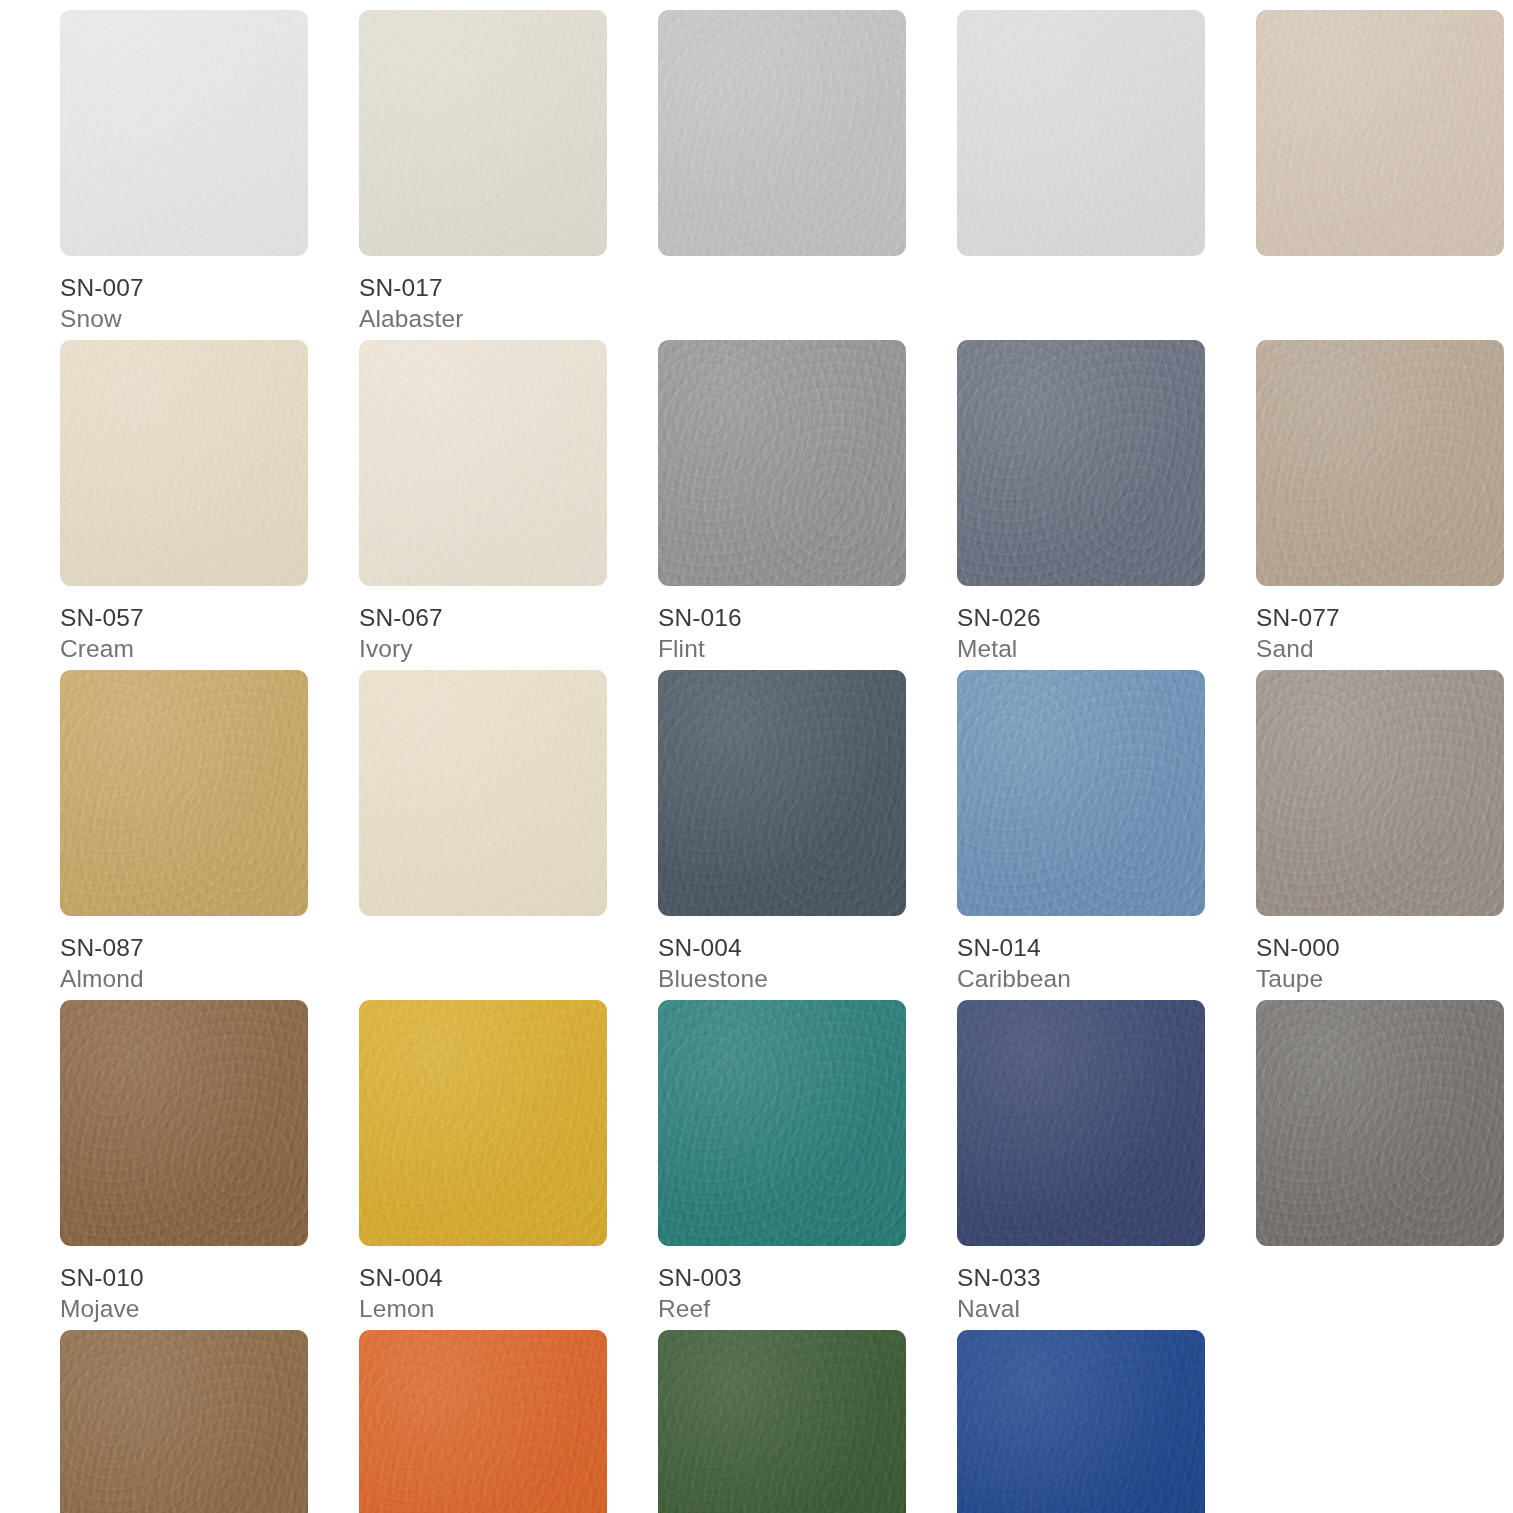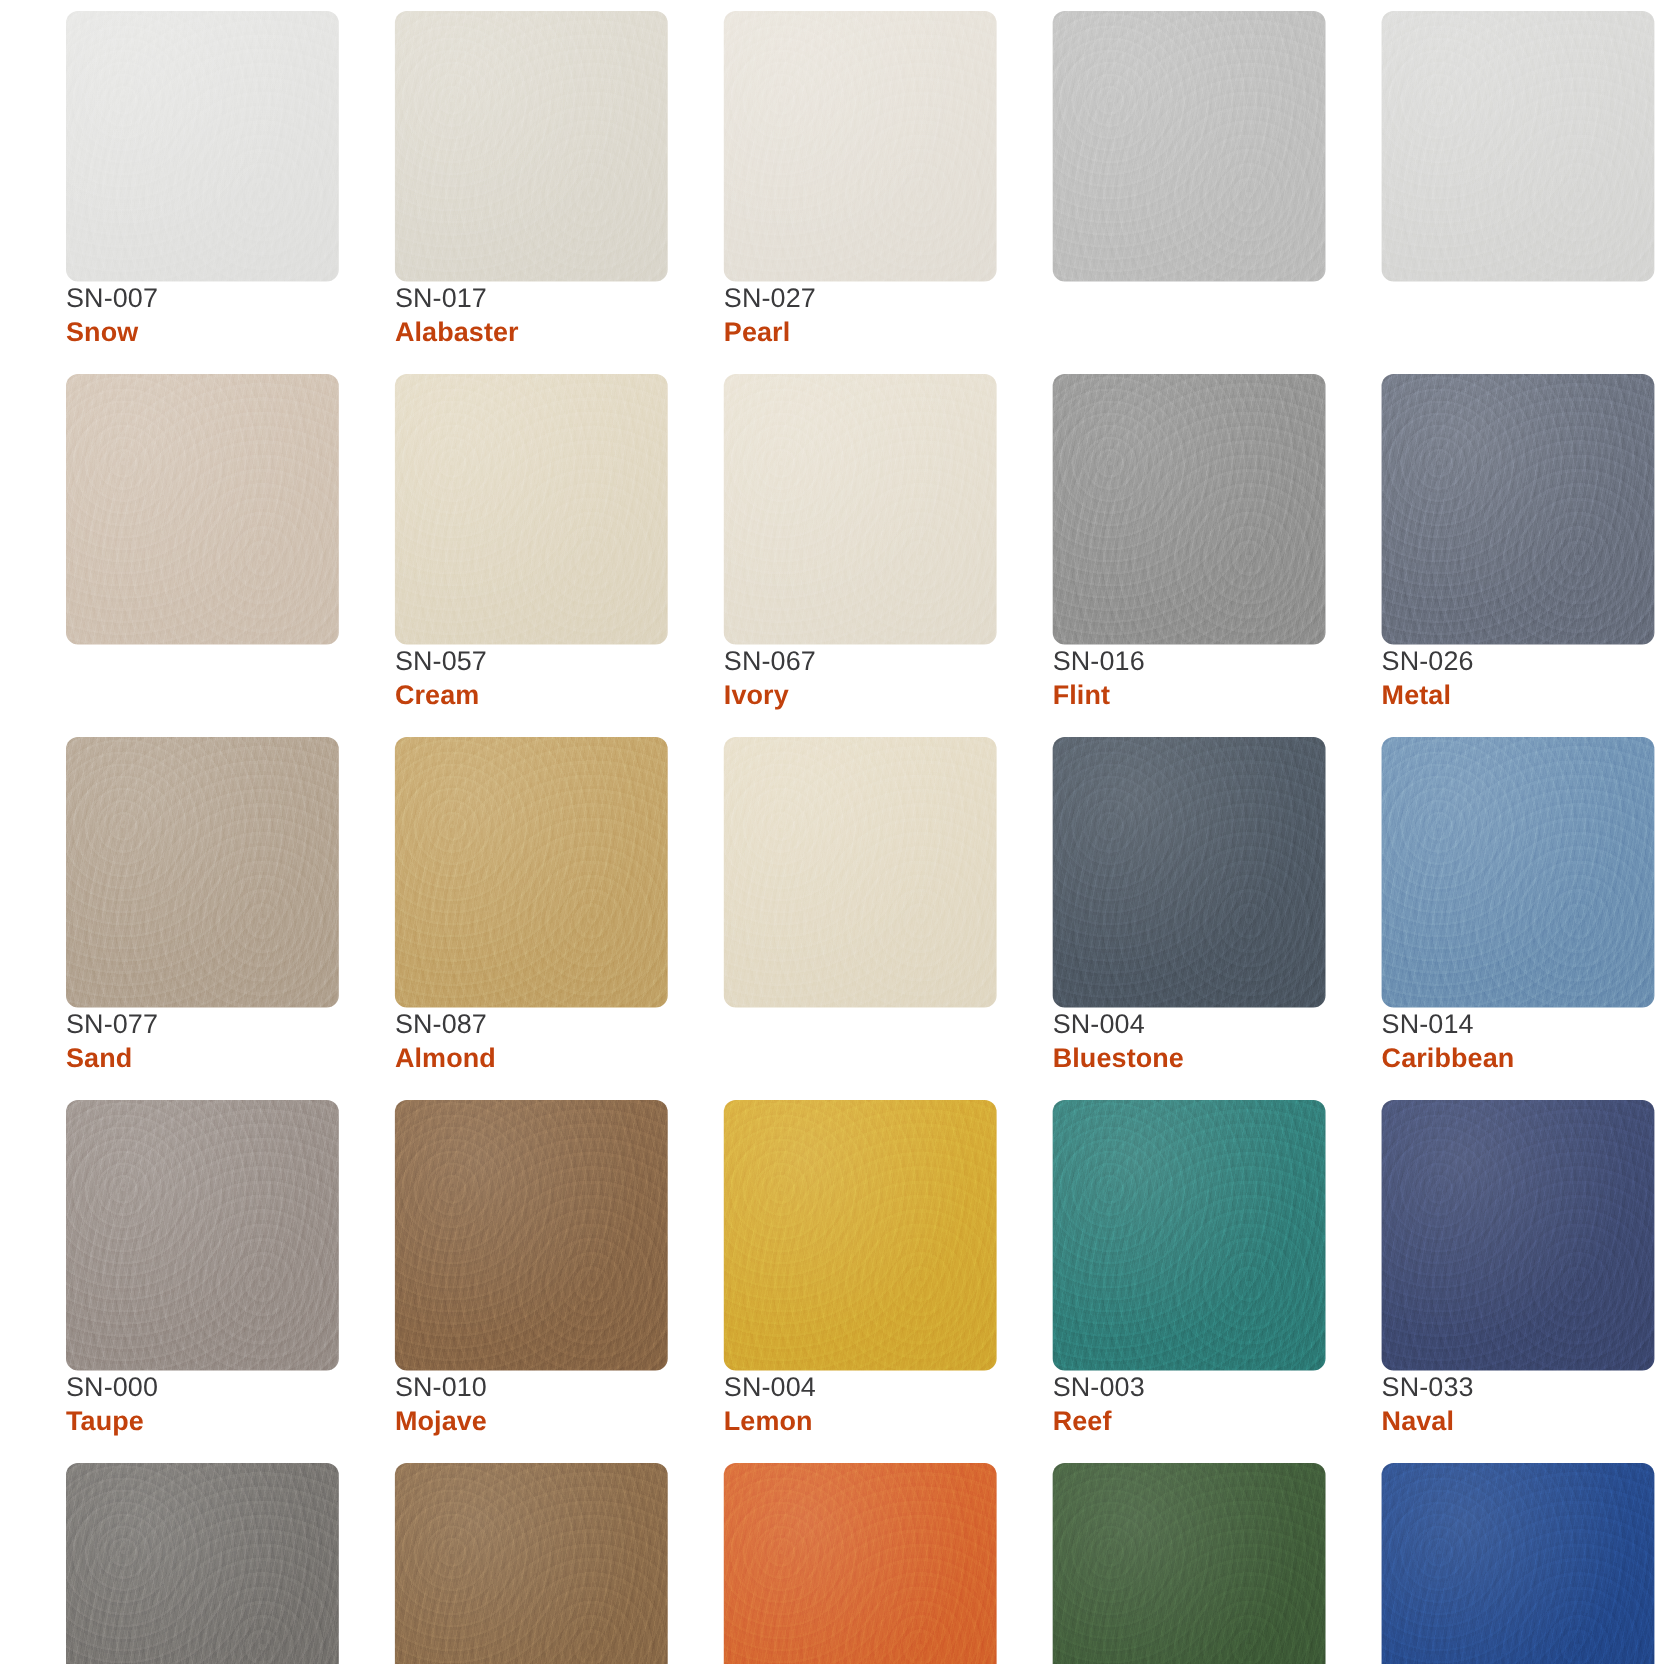--- a/index.html
+++ b/index.html
@@ -53,33 +53,34 @@
   .swatch-chip::after {
     content: "";
     position: absolute;
     inset: 0;
     background:
       radial-gradient(ellipse at 30% 22%, rgba(255,255,255,0.10), rgba(255,255,255,0) 62%),
       linear-gradient(160deg, rgba(255,255,255,0.05), rgba(0,0,0,0.035));
     pointer-events: none;
   }
   .swatch-meta {
+    padding-top: 16px;
   }
   .swatch-code {
     font-size: 24.5px;
     line-height: 31px;
     color: #3a3a3c;
     letter-spacing: 0.1px;
     font-weight: 400;
   }
   .swatch-name {
     font-size: 24.5px;
     line-height: 31px;
-    color: #c2410c;
-    font-weight: 700;
+    color: #737373;
+    font-weight: 400;
     letter-spacing: 0.1px;
   }
   
   .swatch-cell.clipped .swatch-chip { height: 246px; }
 </style>
 </head>
 <body>
 
 <div id="palette-sheet">
   <div class="swatch-grid">
@@ -91,27 +92,20 @@
         </div>
       </div>
       <div class="swatch-cell">
         <div class="swatch-chip" style="background: rgb(225, 221, 210);"></div>
         <div class="swatch-meta">
           <div class="swatch-code">SN-017</div>
           <div class="swatch-name">Alabaster</div>
         </div>
       </div>
       <div class="swatch-cell">
-        <div class="swatch-chip" style="background: rgb(234, 229, 220);"></div>
-        <div class="swatch-meta">
-          <div class="swatch-code">SN-027</div>
-          <div class="swatch-name">Pearl</div>
-        </div>
-      </div>
-      <div class="swatch-cell">
         <div class="swatch-chip" style="background: rgb(194, 194, 193);"></div>
       </div>
       <div class="swatch-cell">
         <div class="swatch-chip" style="background: rgb(220, 220, 218);"></div>
       </div>
       <div class="swatch-cell">
         <div class="swatch-chip" style="background: rgb(213, 198, 182);"></div>
       </div>
       <div class="swatch-cell">
         <div class="swatch-chip" style="background: rgb(229, 220, 198);"></div>

